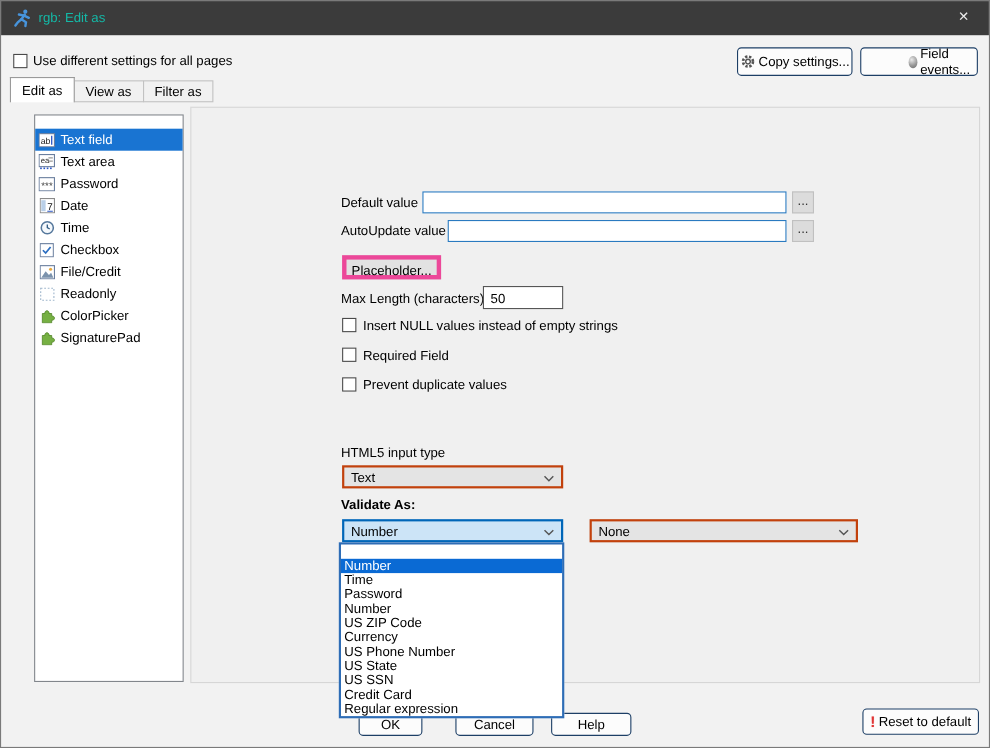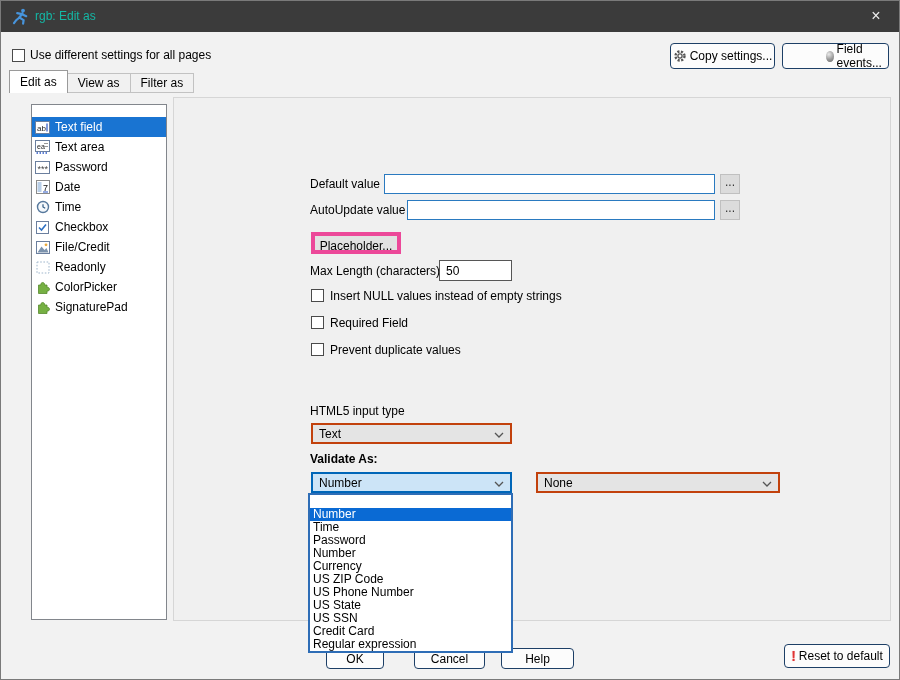--- a/index.html
+++ b/index.html
@@ -249,22 +249,22 @@
         </svg>
     </span>
   </div>
 
   <div class="droplist">
     <div class="di"></div>
     <div class="di sel">Number</div>
     <div class="di">Time</div>
     <div class="di">Password</div>
     <div class="di">Number</div>
+    <div class="di">US ZIP Code</div>
     <div class="di">Currency</div>
-    <div class="di">US ZIP Code</div>
     <div class="di">US Phone Number</div>
     <div class="di">US State</div>
     <div class="di">US SSN</div>
     <div class="di">Credit Card</div>
     <div class="di">Regular expression</div>
   </div>
 
   <div class="nbtn" style="left:325px; top:647px; width:58px; height:21px;">
     <span>OK</span>
   </div>

